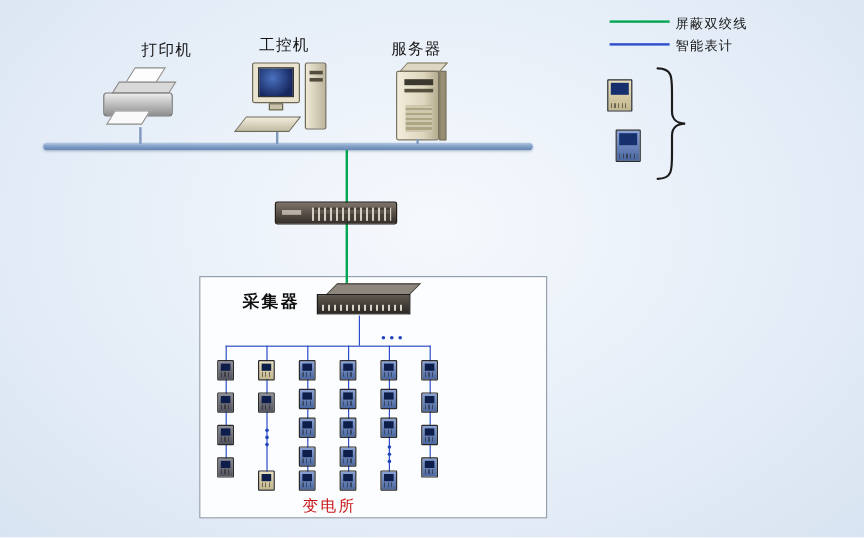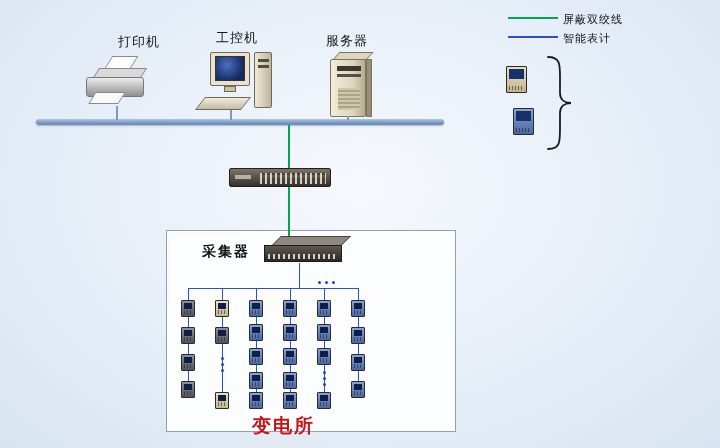--- a/index.html
+++ b/index.html
@@ -71,21 +71,21 @@
 
   .vdots i { display:block; width:3px; height:3px; border-radius:50%; background:#2244bb; margin-bottom:3px; }
   .vdots { position:absolute; }
   .hdots i { display:inline-block; width:3px; height:3px; border-radius:50%; background:#2244bb; margin-right:4px; vertical-align:middle; }
   .hdots { position:absolute; }
 
   
   .substation-box { position:absolute; left:166px; top:230px; width:290px; height:202px;
                     background:#fcfdff; border:1px solid #96a0ad; }
   .collector-label { position:absolute; left:202px; top:243px; font-size:14px; font-weight:bold; color:#101010; letter-spacing:2px; }
-  .substation-label { position:absolute; left:252px; top:413px; font-size:19px; font-weight:bold; color:#c81414; letter-spacing:2px; }
+  .substation-label { position:absolute; left:252px; top:413px; font-size:13px; font-weight:normal; color:#c81414; letter-spacing:2px; }
 
   
   .legend-line { position:absolute; width:50px; height:2px; }
   .legend-text { position:absolute; font-size:11px; color:#141414; letter-spacing:1px; }
   .smart-label { position:absolute; font-size:15px; font-weight:bold; color:#101010; letter-spacing:2px; }
 </style>
 </head>
 <body>
 
 <div class="stage">

